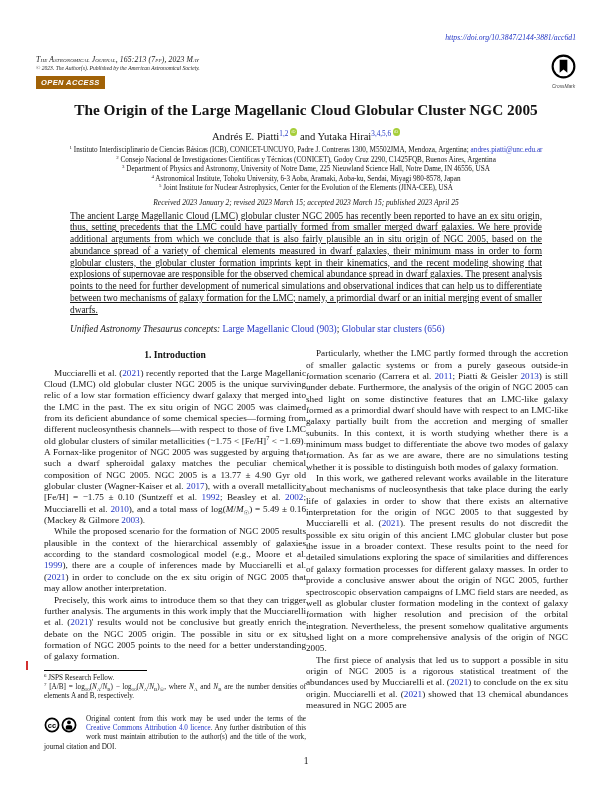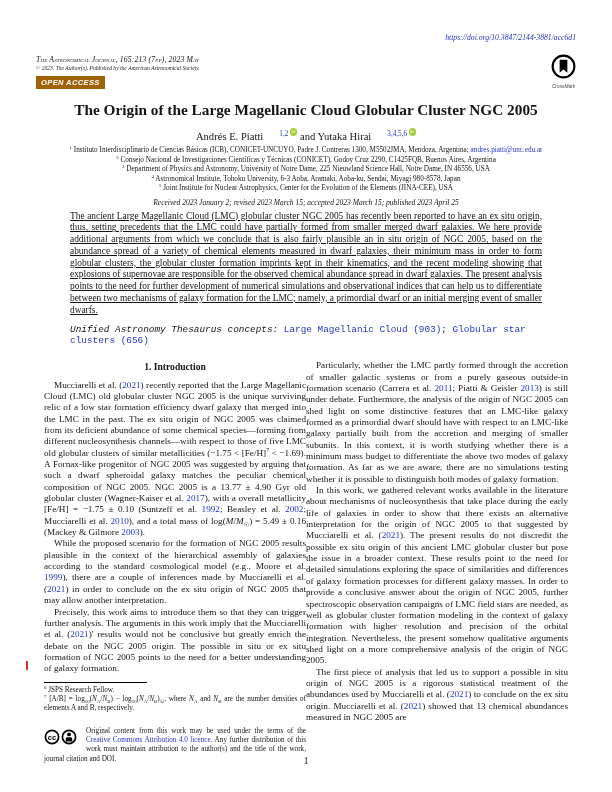--- a/index.html
+++ b/index.html
@@ -21,31 +21,31 @@
   .crossmark { display:inline-flex; flex-direction:column; align-items:center; margin-top:12px; }
   .crossmark-label { font-size:4.8px; color:#444; margin-top:1px; font-family:"Liberation Sans",sans-serif; }
   
   .title { text-align:center; font-weight:bold; font-size:15.3px; margin:12px 40px 0; line-height:18px; }
   .authors { text-align:center; font-size:10.6px; margin-top:9px; }
   .affils { text-align:center; font-size:7.2px; line-height:9.5px; margin:4px 30px 0; }
   .affil-line { white-space:nowrap; }
   .dates-line { text-align:center; font-style:italic; font-size:7.5px; margin-top:4px; }
   .abs-head { text-align:center; font-weight:bold; font-size:10px; margin-top:11px; }
   .abstract { margin:4px 70px 0; font-size:9.4px; line-height:11.75px; text-align:justify;text-decoration:underline; }
-  .thesaurus { margin:8px 44px 0 70px; font-size:9.4px;font-family:Liberation Mono, monospace; }
+  .thesaurus { margin:8px 44px 0 70px; font-size:9.4px; }
   
   .cols { display:flex; margin:14px 44px 0; }
   .col { flex:1 1 0; min-width:0; font-size:9.2px; line-height:11.35px; text-align:justify; }
   .sec-head { text-align:center; font-weight:bold; font-size:9.6px; margin:1px 0 7px; }
   .sec-head.later { margin:11px 0 8px; }
   .col p { margin:0; text-indent:10px; }
   
   .seg-link { color:var(--link); }
   .seg-sup { vertical-align:super; font-size:68%; line-height:0; }
-  .seg-suplink { vertical-align:super; font-size:68%; line-height:0; color:var(--link);margin-left:16px; }
+  .seg-suplink { vertical-align:super; font-size:68%; line-height:0; color:var(--link); }
   .seg-sub { vertical-align:sub; font-size:68%; line-height:0; }
   .seg-em { font-style:italic; }
   .seg-orcid { display:inline-block; width:7.5px; height:7.5px; background:#a6ce39; border-radius:50%;
     color:#fff; font-size:4.2px; line-height:7.5px; text-align:center; vertical-align:super;
     margin-left:1.5px; font-family:"Liberation Sans",sans-serif; overflow:hidden; }
   
   .fnrule { width:103px; border-top:1px solid #000; margin-top:7px; }
   .footnotes { font-size:7.2px; line-height:9.1px; margin-top:3px; text-align:justify; }
   .footnotes p { margin:0; text-indent:0; }
   .license { margin-top:14px; font-size:7.2px; line-height:9.3px; text-align:justify; }

